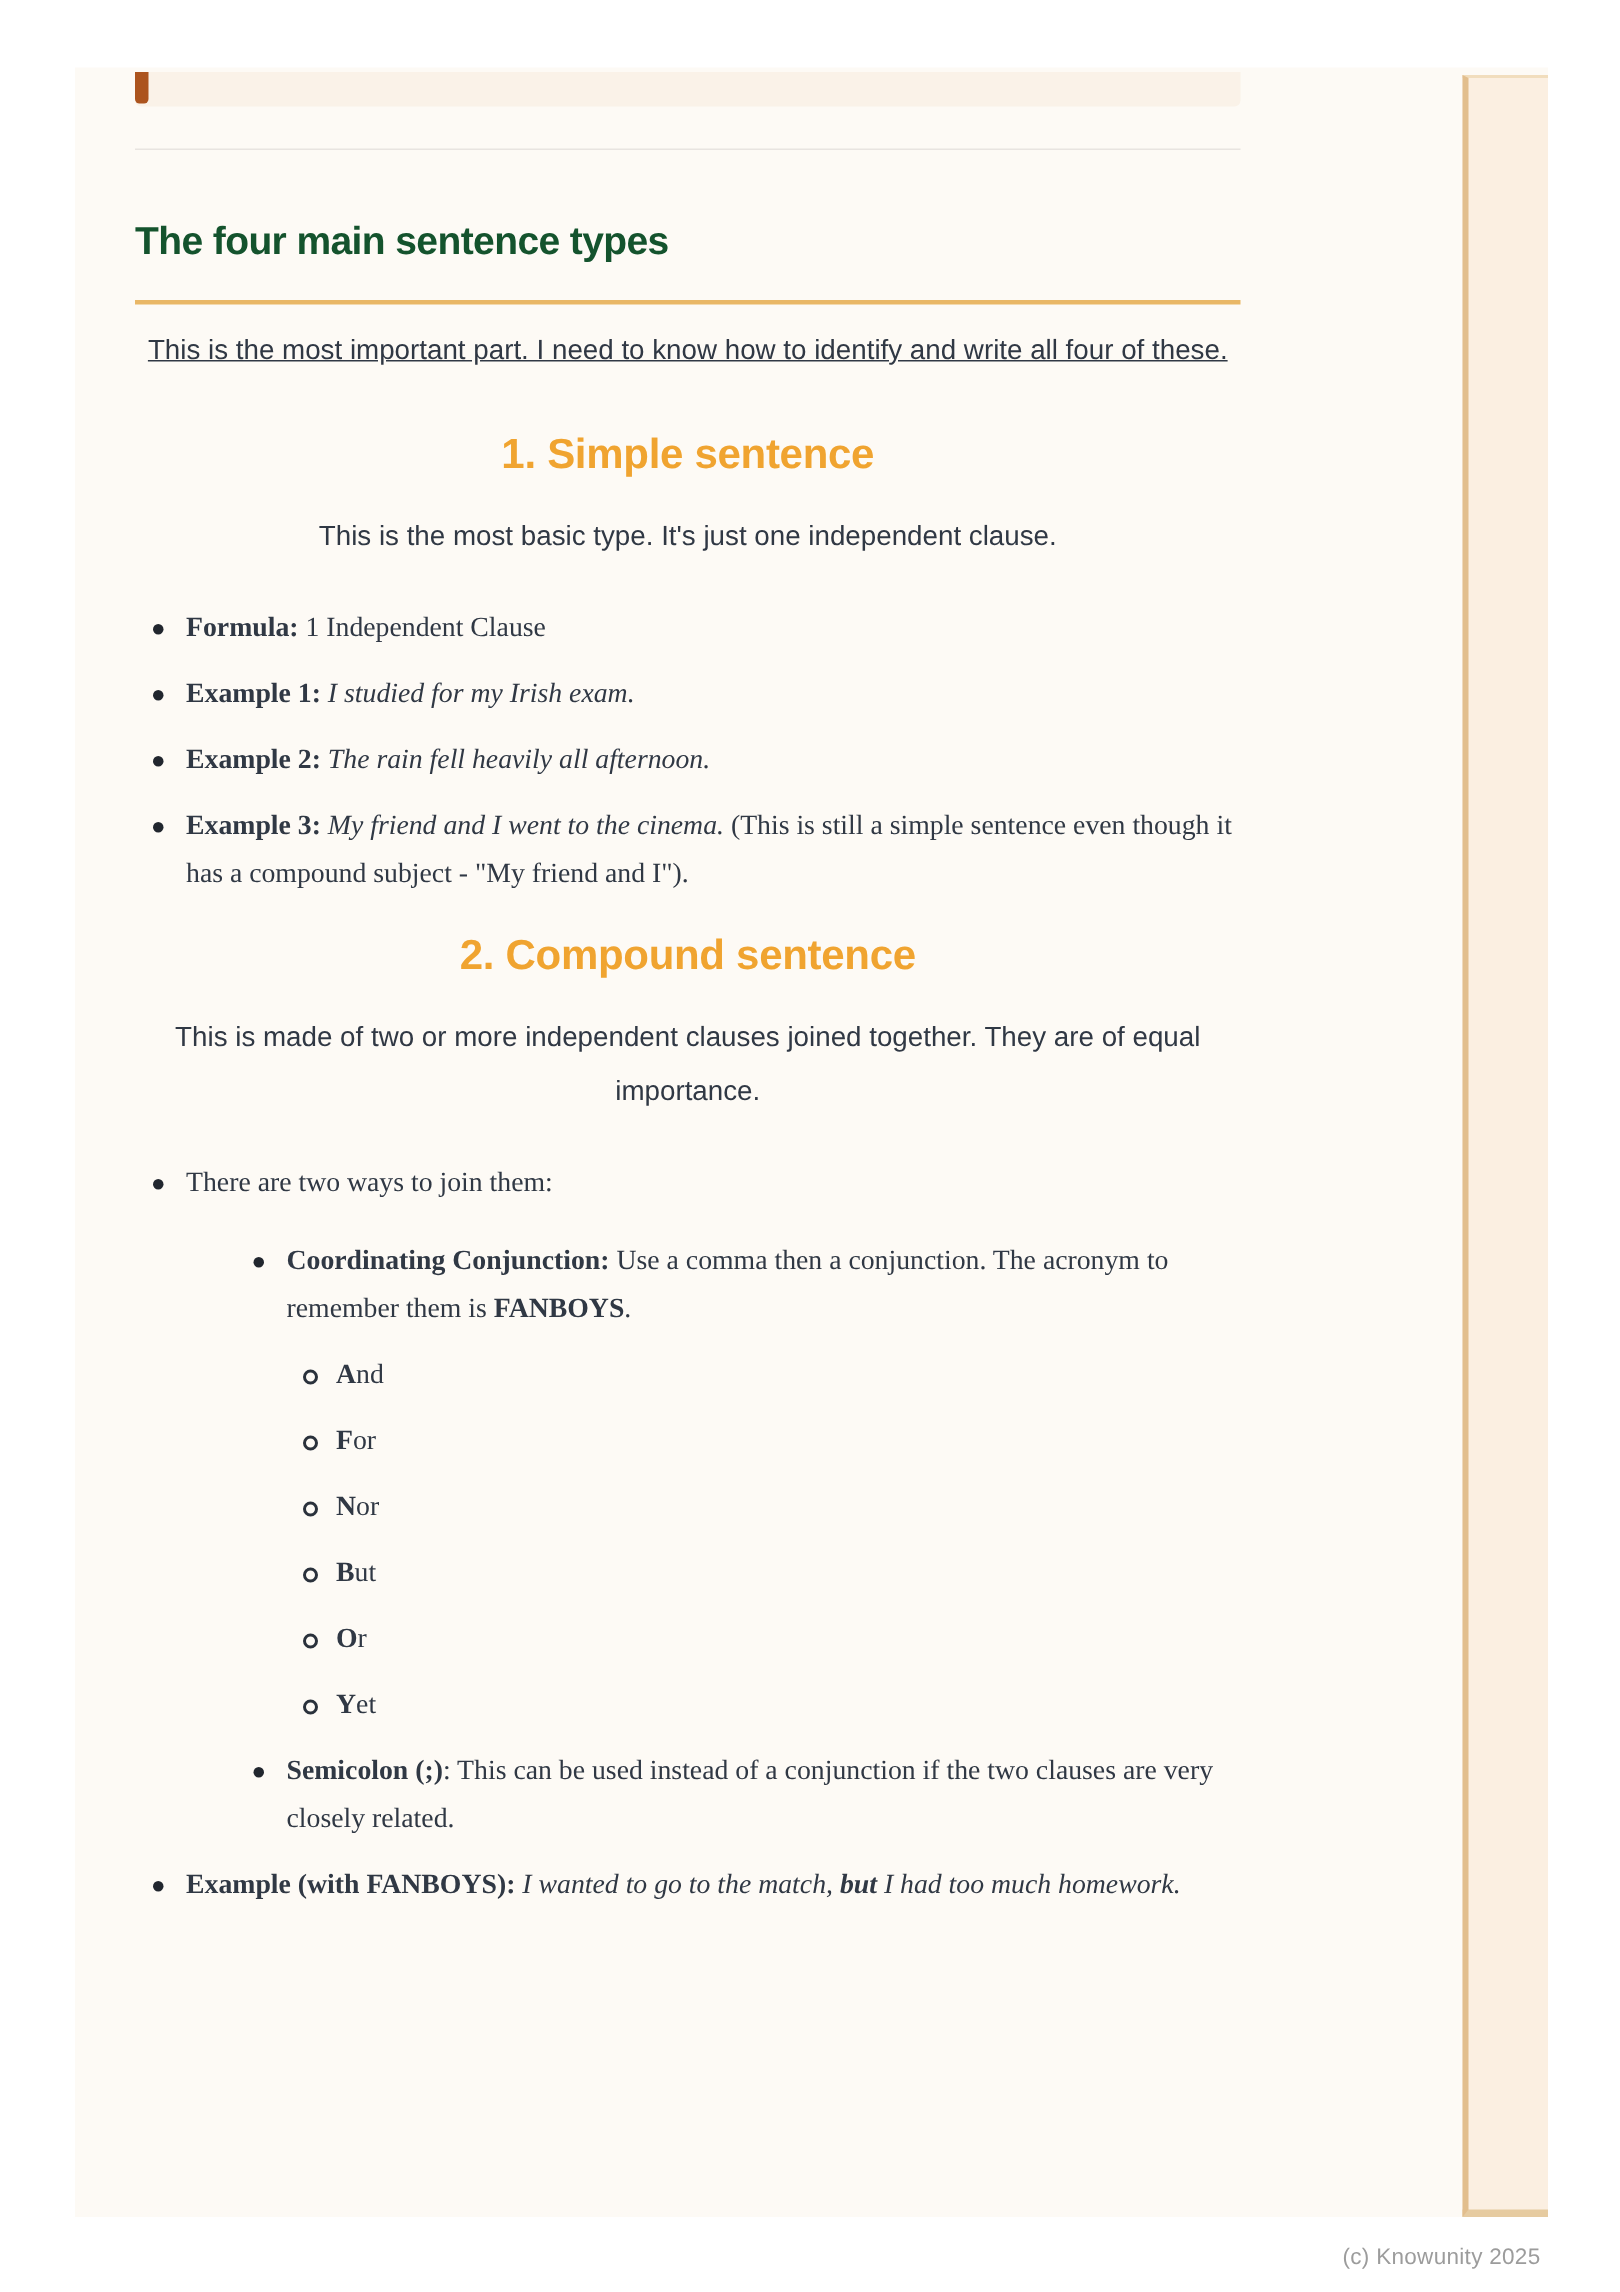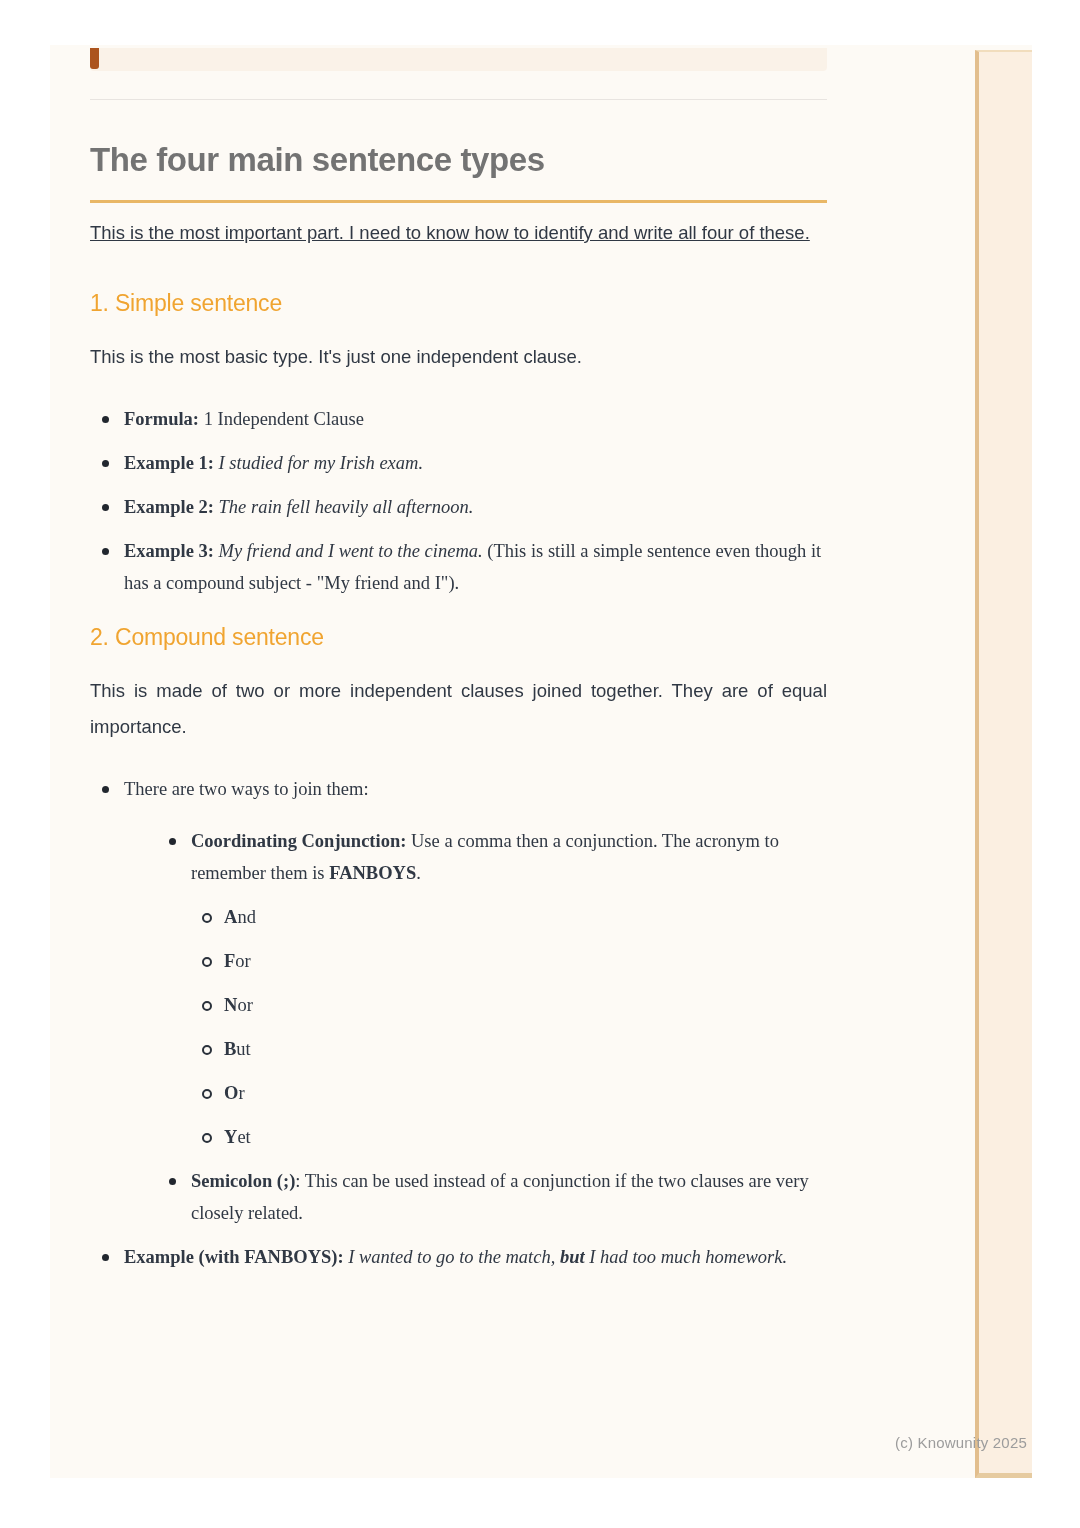--- a/index.html
+++ b/index.html
@@ -46,45 +46,47 @@
     border-radius: 0 0 3px 3px;
   }
   .divider {
     margin: 28px 0 0 0;
     border: none;
     border-top: 1px solid #E8E4E0;
     height: 0;
   }
   h1 {
     margin: 40px 0 0 0;
-    font-size: 33px;
+    font-size: 26px;
     line-height: 40px;
     font-weight: 700;
     letter-spacing: -0.4px;
-    color: #737373;
+    color: #14532d;
   }
   .title-underline {
     margin-top: 20px;
     height: 3px;
     background: #E9B766;
   }
   h2 {
-    font-size: 23px;
+    font-size: 28px;
     line-height: 32px;
-    font-weight: 400;
+    font-weight: 700;
     letter-spacing: -0.2px;
     color: #F0A430;
     margin: 0;
+    text-align: center;
   }
   .h2-s1 { margin-top: 36px; }
   .h2-s2 { margin-top: 22px; }
   p.para {
     margin: 20px 0 0 0;
     font-size: 18.5px;
     line-height: 36px;
+    text-align: center;
   }
   p.intro { margin-top: 12px; text-decoration: underline; }
   .justify { text-align: justify; }
   ul {
     list-style: none;
     margin: 0; padding: 0;
     font-size: 18.5px;
     line-height: 32px;
   }
   ul.lvl1 { margin-top: 28px; }
@@ -116,21 +118,21 @@
     left: 1px; top: 12px;
     width: 6px; height: 6px;
     border-radius: 50%;
     border: 2px solid #2a313b;
     background: transparent;
   }
   .w-coordinating .li-line { max-width: 645px; }
   .w-example .li-line { max-width: 690px; }
   .watermark {
     position: absolute;
-    left: 895px; top: 1434px;
+    left: 895px; top: 1496px;
     font-size: 15px;
     color: #9C9C9C;
     letter-spacing: 0.2px;
     white-space: nowrap;
   }
 </style>
 </head>
 <body>
 
 <div class="page">

